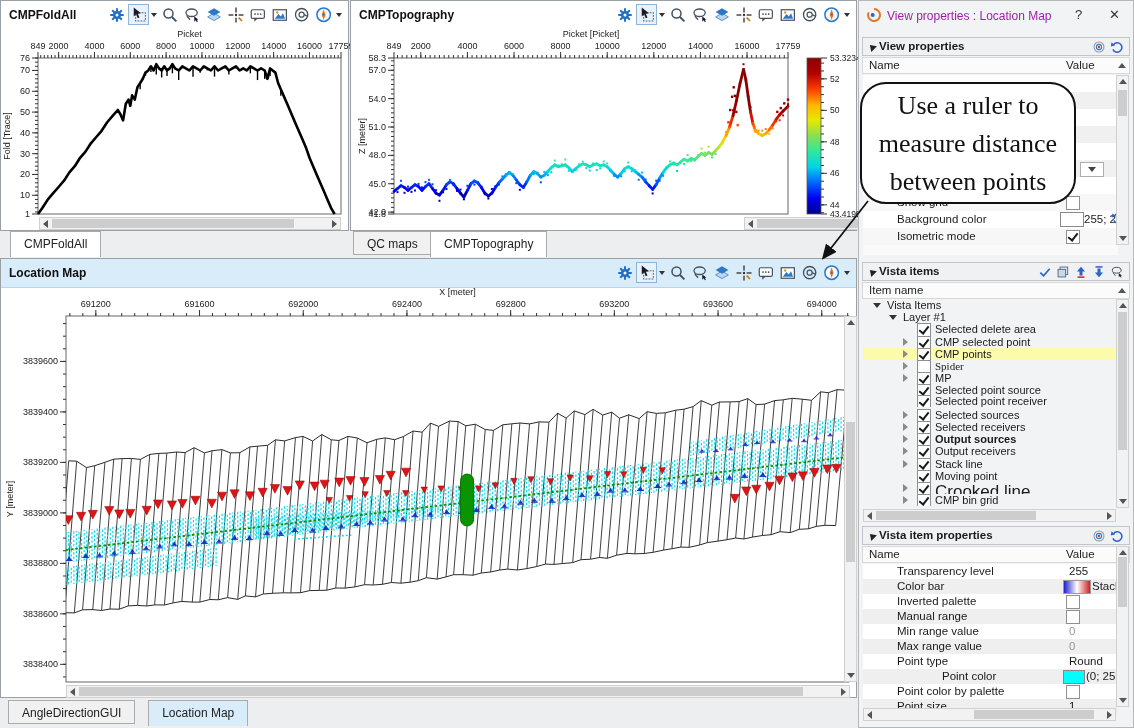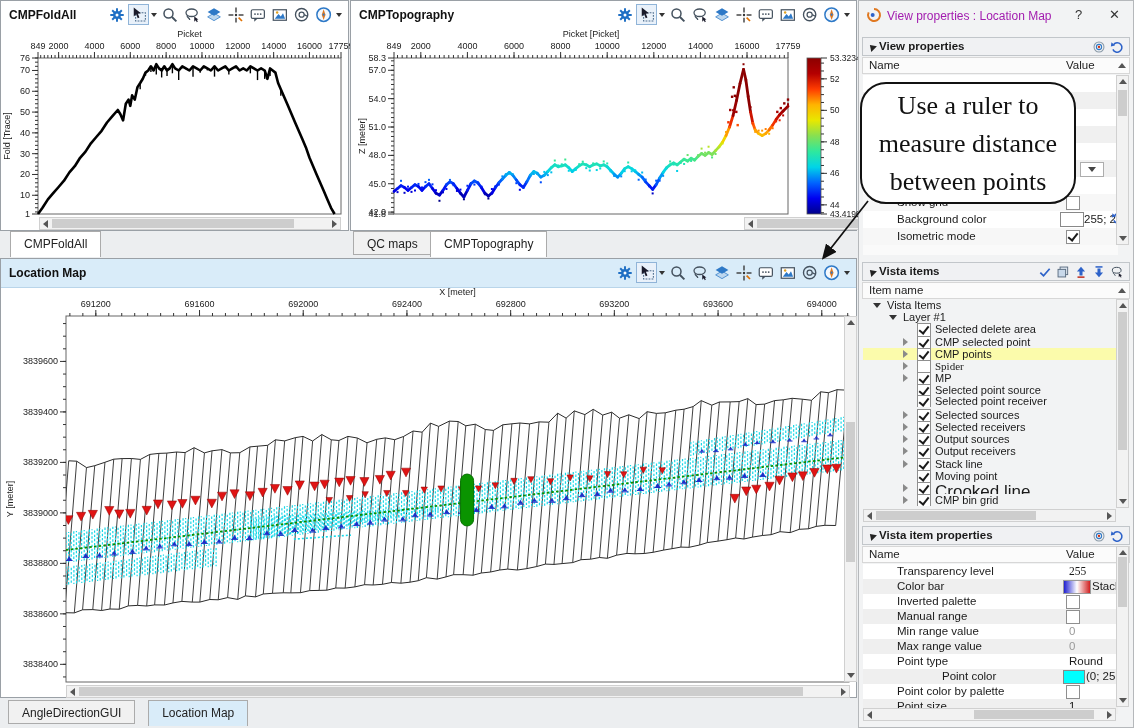--- a/index.html
+++ b/index.html
@@ -2010,21 +2010,21 @@
           <div style="position: absolute; left: 72px; top: 0px; font-size: 11px;">Selected sources</div>
         </div>
         <div class="prow" style="top: 392px; height: 12.2px;">
           <div class="exp" style="left: 40px; top: 2px; position: absolute;"></div>
           <div class="cbx on" style="position: absolute; left: 54px; top: 0px;"></div>
           <div style="position: absolute; left: 72px; top: 0px; font-size: 11px;">Selected receivers</div>
         </div>
         <div class="prow" style="top: 404.2px; height: 12.2px;">
           <div class="exp" style="left: 40px; top: 2px; position: absolute;"></div>
           <div class="cbx on" style="position: absolute; left: 54px; top: 0px;"></div>
-          <div style="position: absolute; left: 72px; top: 0px; font-size: 11px;">Output sources</div>
+          <div style="position: absolute; left: 72px; top: 0px; font-size: 11px; font-weight: bold;">Output sources</div>
         </div>
         <div class="prow" style="top: 416.4px; height: 12.2px;">
           <div class="exp" style="left: 40px; top: 2px; position: absolute;"></div>
           <div class="cbx on" style="position: absolute; left: 54px; top: 0px;"></div>
           <div style="position: absolute; left: 72px; top: 0px; font-size: 11px;">Output receivers</div>
         </div>
         <div class="prow" style="top: 428.6px; height: 12.2px;">
           <div class="exp" style="left: 40px; top: 2px; position: absolute;"></div>
           <div class="cbx on" style="position: absolute; left: 54px; top: 0px;"></div>
           <div style="position: absolute; left: 72px; top: 0px; font-size: 11px;">Stack line</div>
@@ -2063,21 +2063,21 @@
               <use href="#i-target"></use>
             </svg></span>
         </div>
         <div class="tblhead" style="top: 517.4px;">
           <div style="position: absolute; left: 6px; top: 1px;">Name</div>
           <div style="position: absolute; left: 203px; top: 1px;">Value</div>
           <div class="a-u" style="right: 3px; top: 5px;"></div>
         </div>
         <div class="prow" style="top: 535.4px; height: 15px; background: rgb(255, 255, 255);">
           <div style="position: absolute; left: 34px; top: 1px;">Transparency level</div>
-          <div style="position: absolute; left: 206px; top: 1px; font-family: Liberation Serif, serif;">255</div>
+          <div style="position: absolute; left: 206px; top: 1px;">255</div>
         </div>
         <div class="prow" style="top: 550.4px; height: 15px; background: rgb(239, 239, 239);">
           <div style="position: absolute; left: 34px; top: 1px;">Color bar</div>
           <div style="position: absolute; left: 200px; top: 1px; width: 26px; height: 12px; border: 1px solid rgb(153, 153, 153); background: linear-gradient(90deg, rgb(32, 32, 208), rgb(255, 255, 255), rgb(208, 32, 32));"></div>
           <div style="position: absolute; left: 229px; top: 1px;">Stack</div>
         </div>
         <div class="prow" style="top: 565.4px; height: 15px; background: rgb(255, 255, 255);">
           <div style="position: absolute; left: 34px; top: 1px;">Inverted palette</div>
           <div class="cbx" style="position: absolute; left: 203px; top: 1px;"></div>
         </div>

